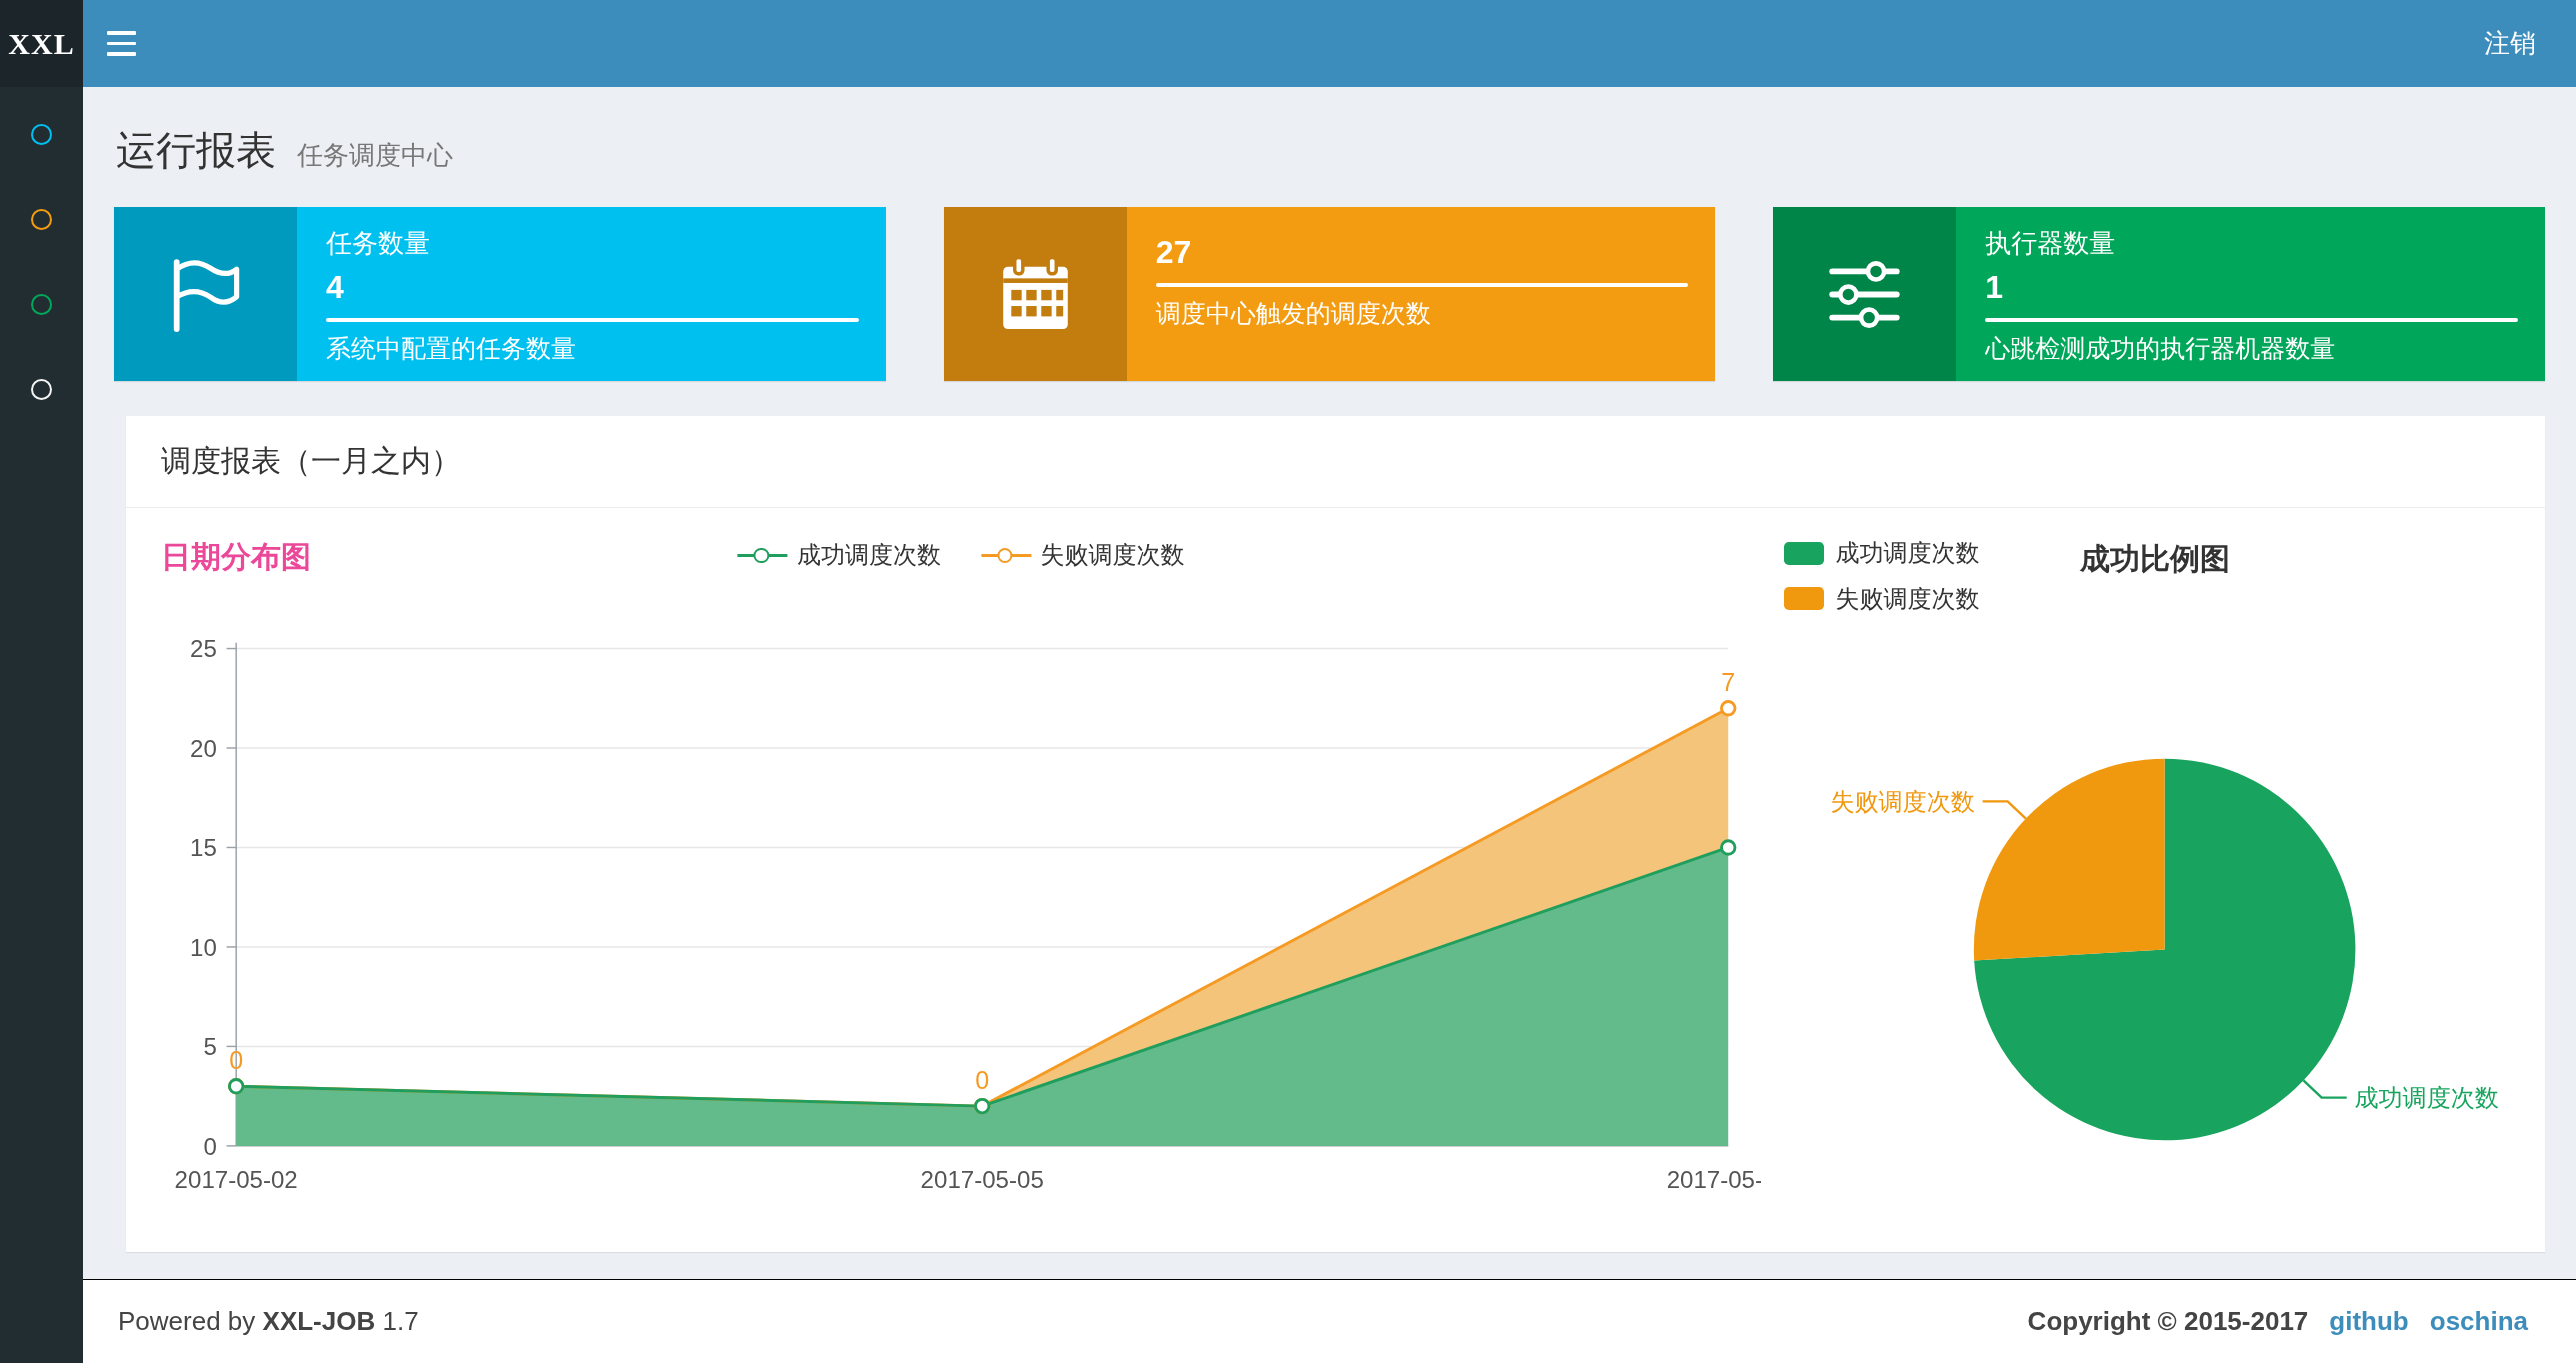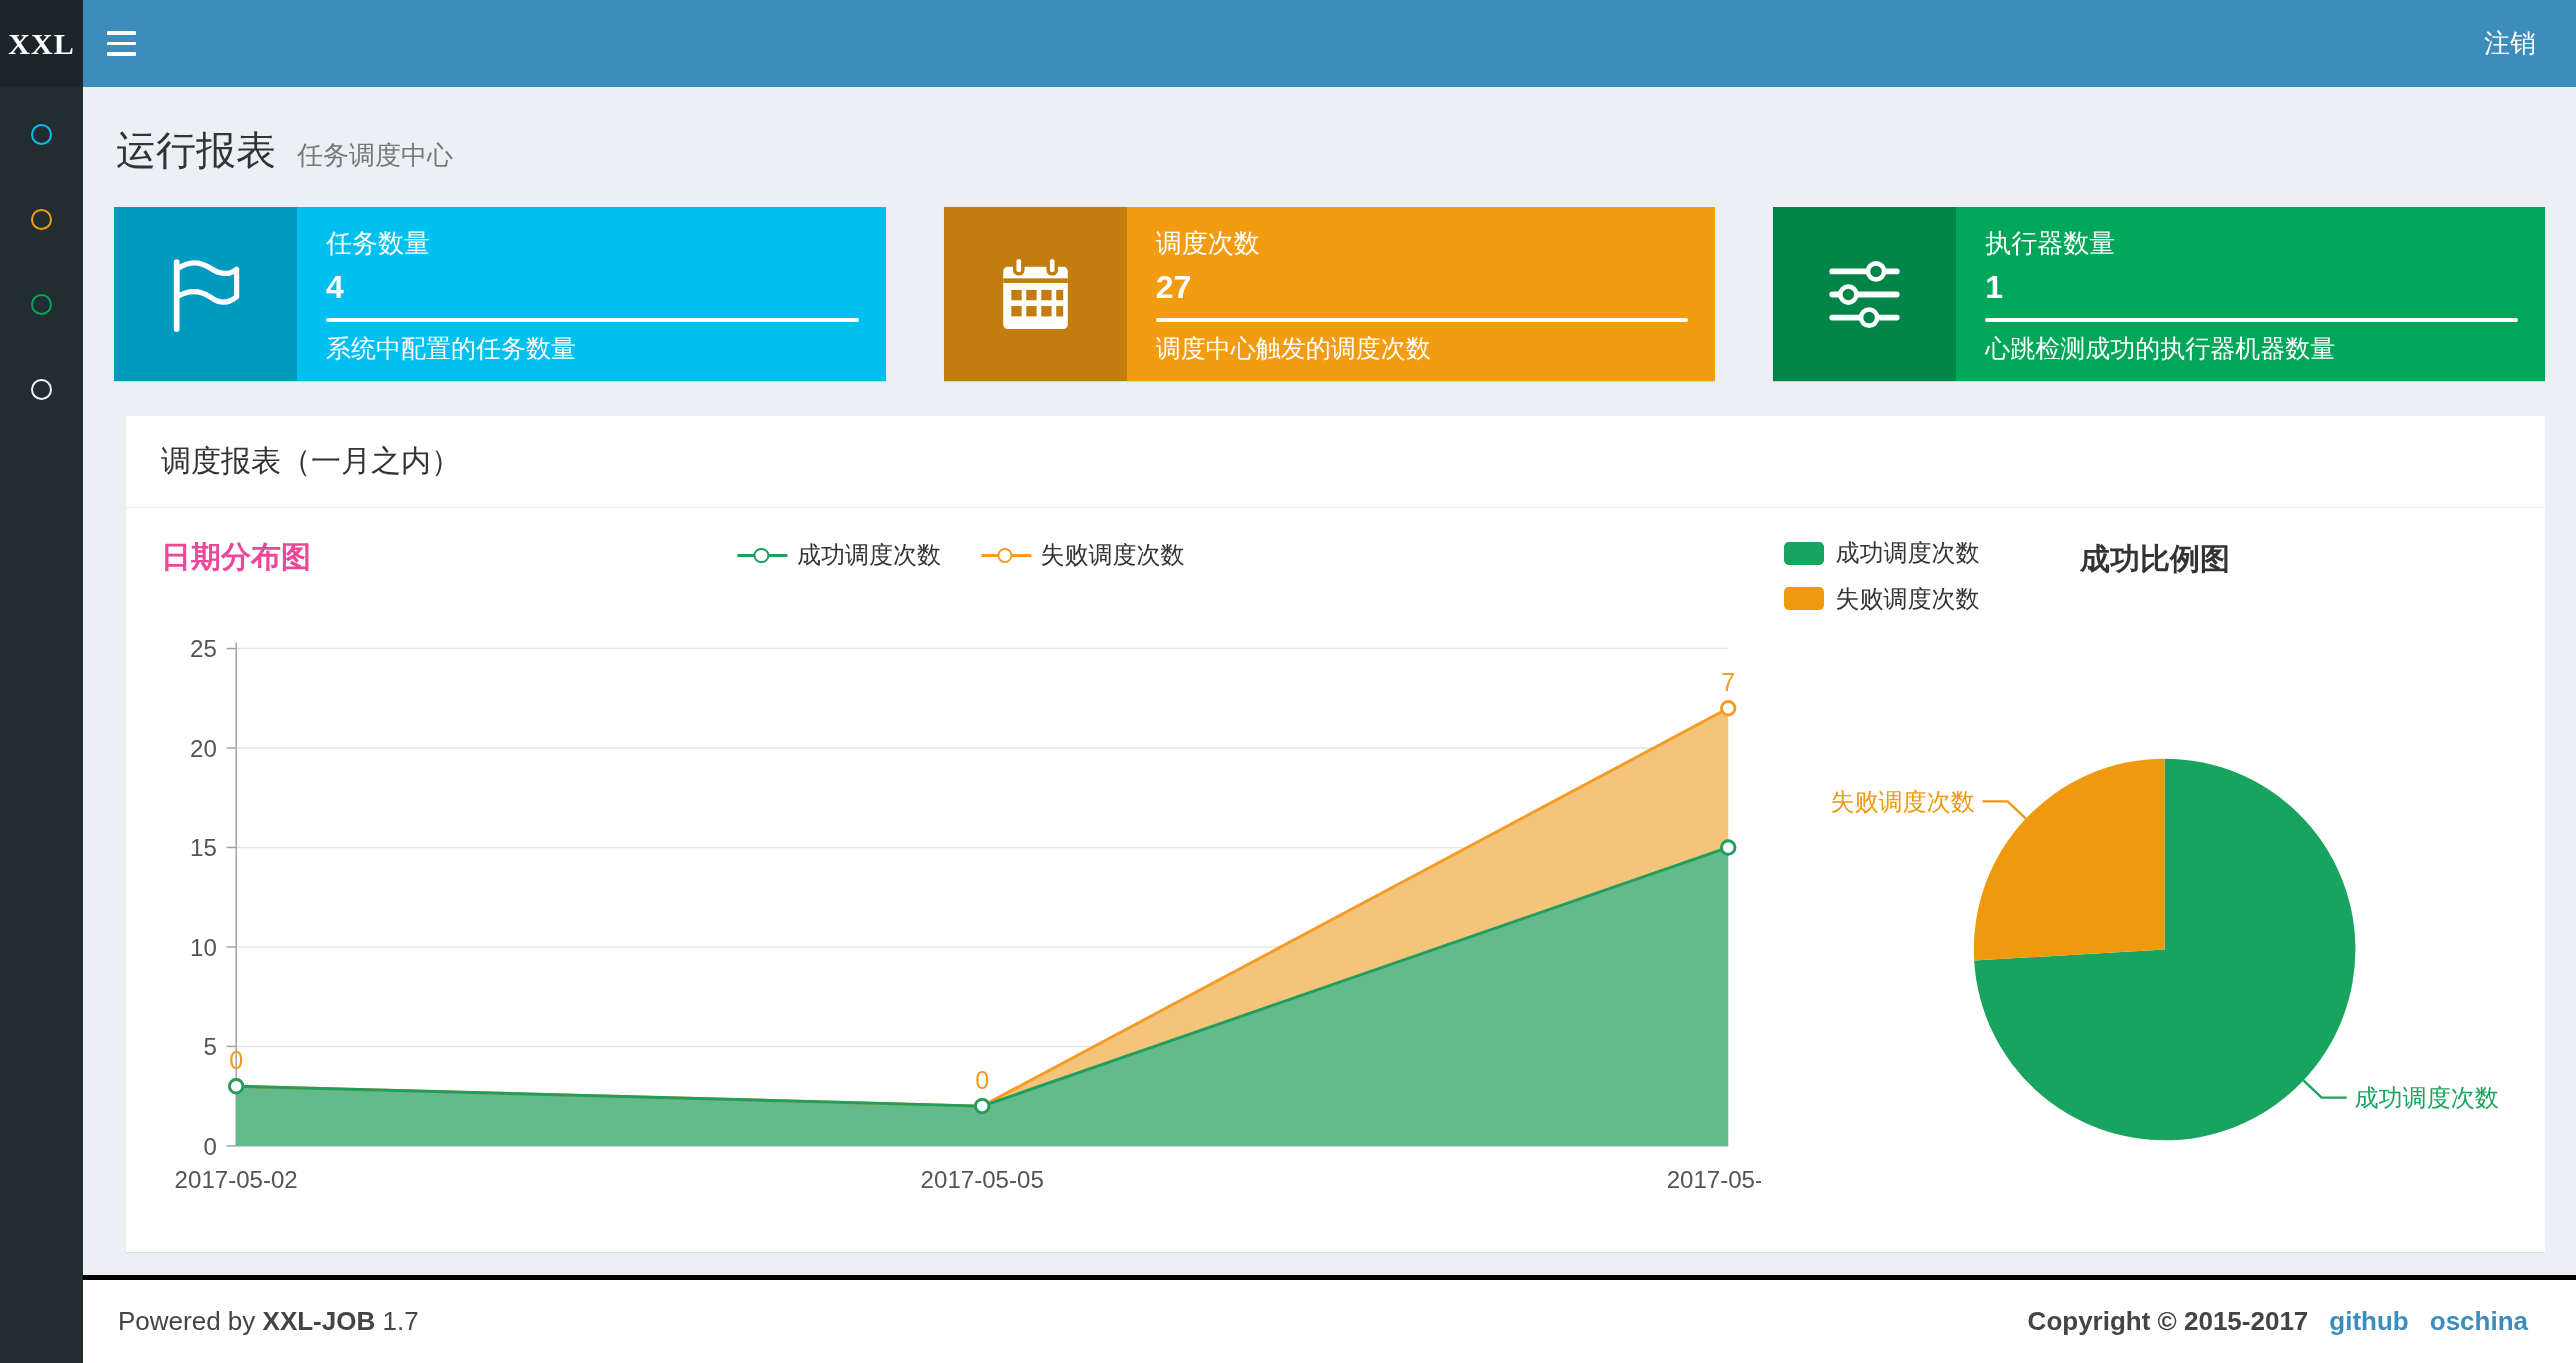--- a/index.html
+++ b/index.html
@@ -44,21 +44,21 @@
   .lg-line{position:absolute;left:0;right:0;top:9.6px;height:2.9px;}
   .lg-ring{position:absolute;left:16.4px;top:2.9px;width:15.4px;height:15.4px;border:2.9px solid;border-radius:50%;background:#fff;box-sizing:border-box;}
   .pie-col{flex:1;position:relative;margin-left:23px;}
   .pie-header{position:relative;min-height:106px;}
   .pie-legend{display:flex;flex-direction:column;gap:13.5px;}
   .pie-legend-item{display:flex;align-items:center;gap:11.6px;font-size:24px;color:#333;cursor:pointer;}
   .swatch{width:40px;height:23px;border-radius:4.8px;display:inline-block;}
   .pie-title{position:absolute;left:50%;top:1.9px;transform:translateX(-50%);font-size:30px;font-weight:bold;color:#333;white-space:nowrap;}
   svg text{font-family:"Liberation Sans","DejaVu Sans",sans-serif;}
   
-  .footer{background:#fff;border-top:5px solid #000000;padding:0 48px 0 35px;height:83px;display:flex;align-items:center;justify-content:space-between;font-size:26px;color:#444;}
+  .footer{background:#fff;border-top:1px solid #000000;padding:0 48px 0 35px;height:83px;display:flex;align-items:center;justify-content:space-between;font-size:26px;color:#444;}
   .foot-right{display:flex;align-items:center;gap:21px;}
   .foot-right b{color:#444;text-align:center;}
   .foot-link{color:#3c8dbc;text-decoration:none;font-weight:bold;cursor:pointer;}
 </style>
 </head>
 <body>
 
 <header class="topbar">
   <div class="logo">XXL</div>
   <button class="hamburger">
@@ -115,21 +115,20 @@
                 <rect x="41" y="32" width="9" height="9"></rect>
                 <rect x="54" y="32" width="6" height="9"></rect>
               <rect x="15" y="46" width="9" height="9"></rect>
                 <rect x="28" y="46" width="9" height="9"></rect>
                 <rect x="41" y="46" width="9" height="9"></rect>
                 <rect x="54" y="46" width="6" height="9"></rect>
             </g>
           </svg>
         </div>
         <div class="card-body">
-          <span class="card-label">调度次数</span>
           <span class="card-value">27</span>
           <div class="card-rule"></div>
           <span class="card-desc">调度中心触发的调度次数</span>
         </div>
       </div>
 
       <div class="info-card" style="--c: #00a65a; --ic: #008548;">
         <div class="icon-block">
           <svg width="83" height="83" viewBox="0 0 72 72">
             <g stroke="#fff" stroke-width="5" stroke-linecap="round">

